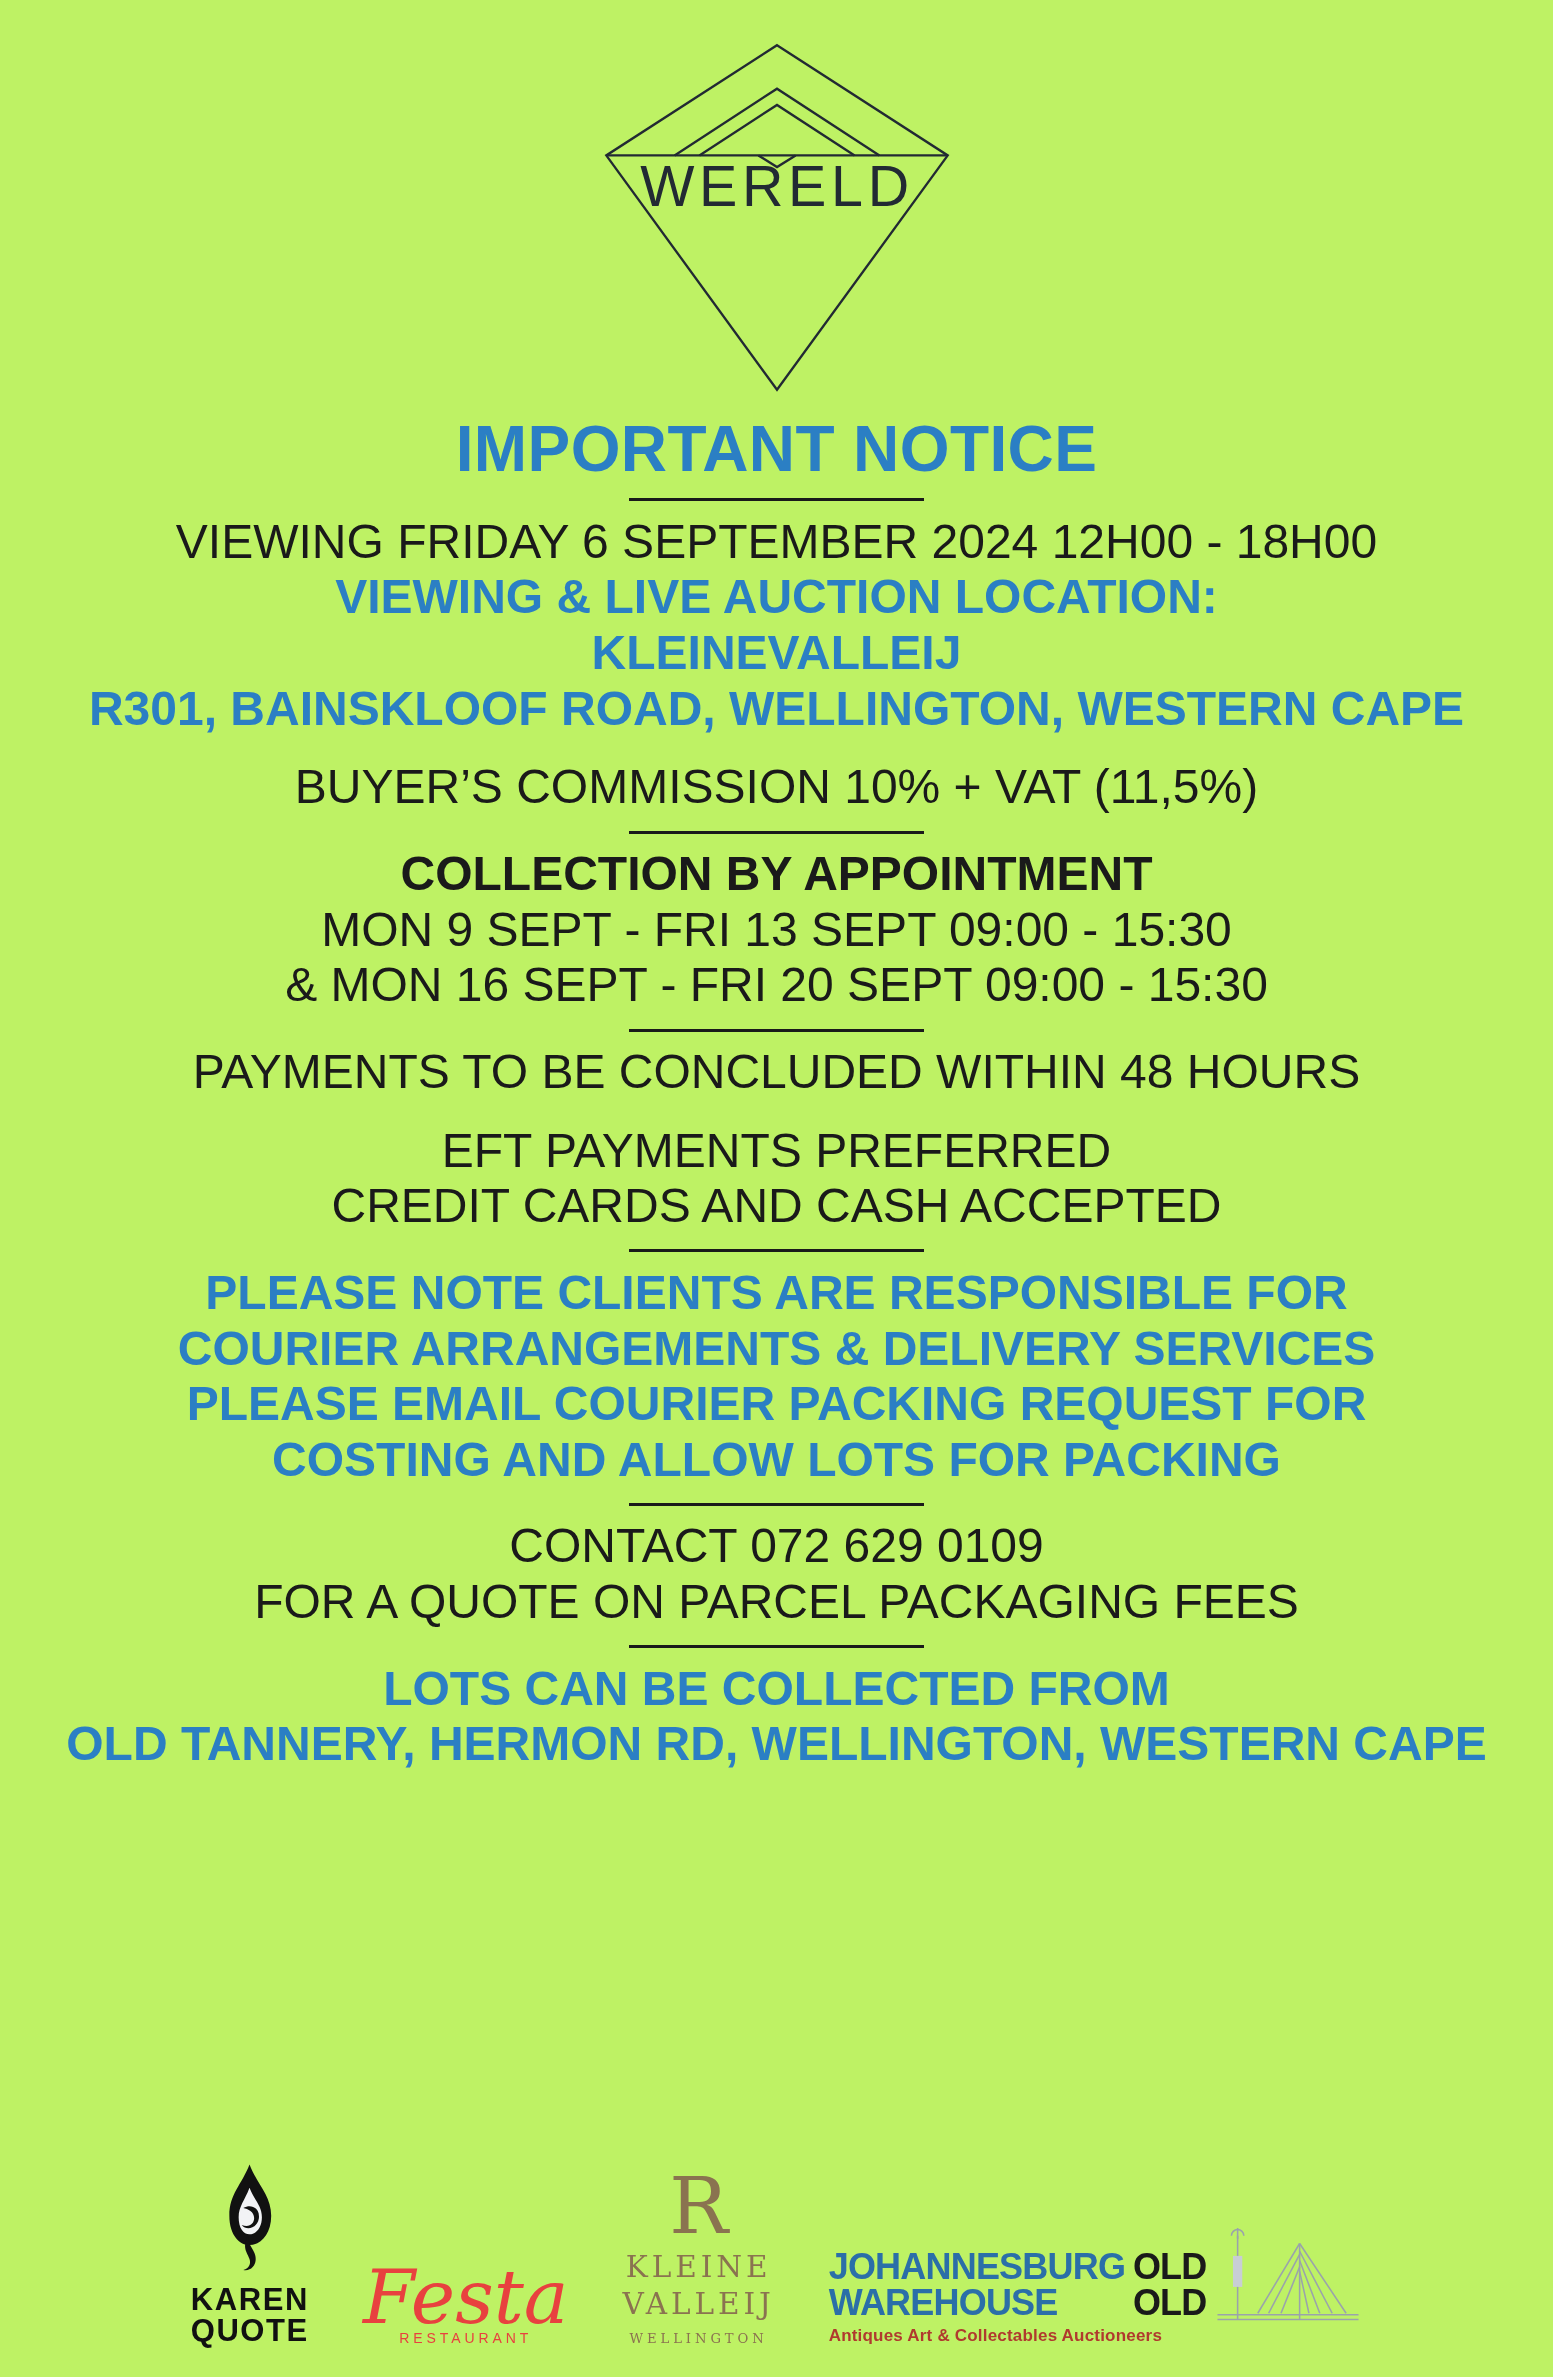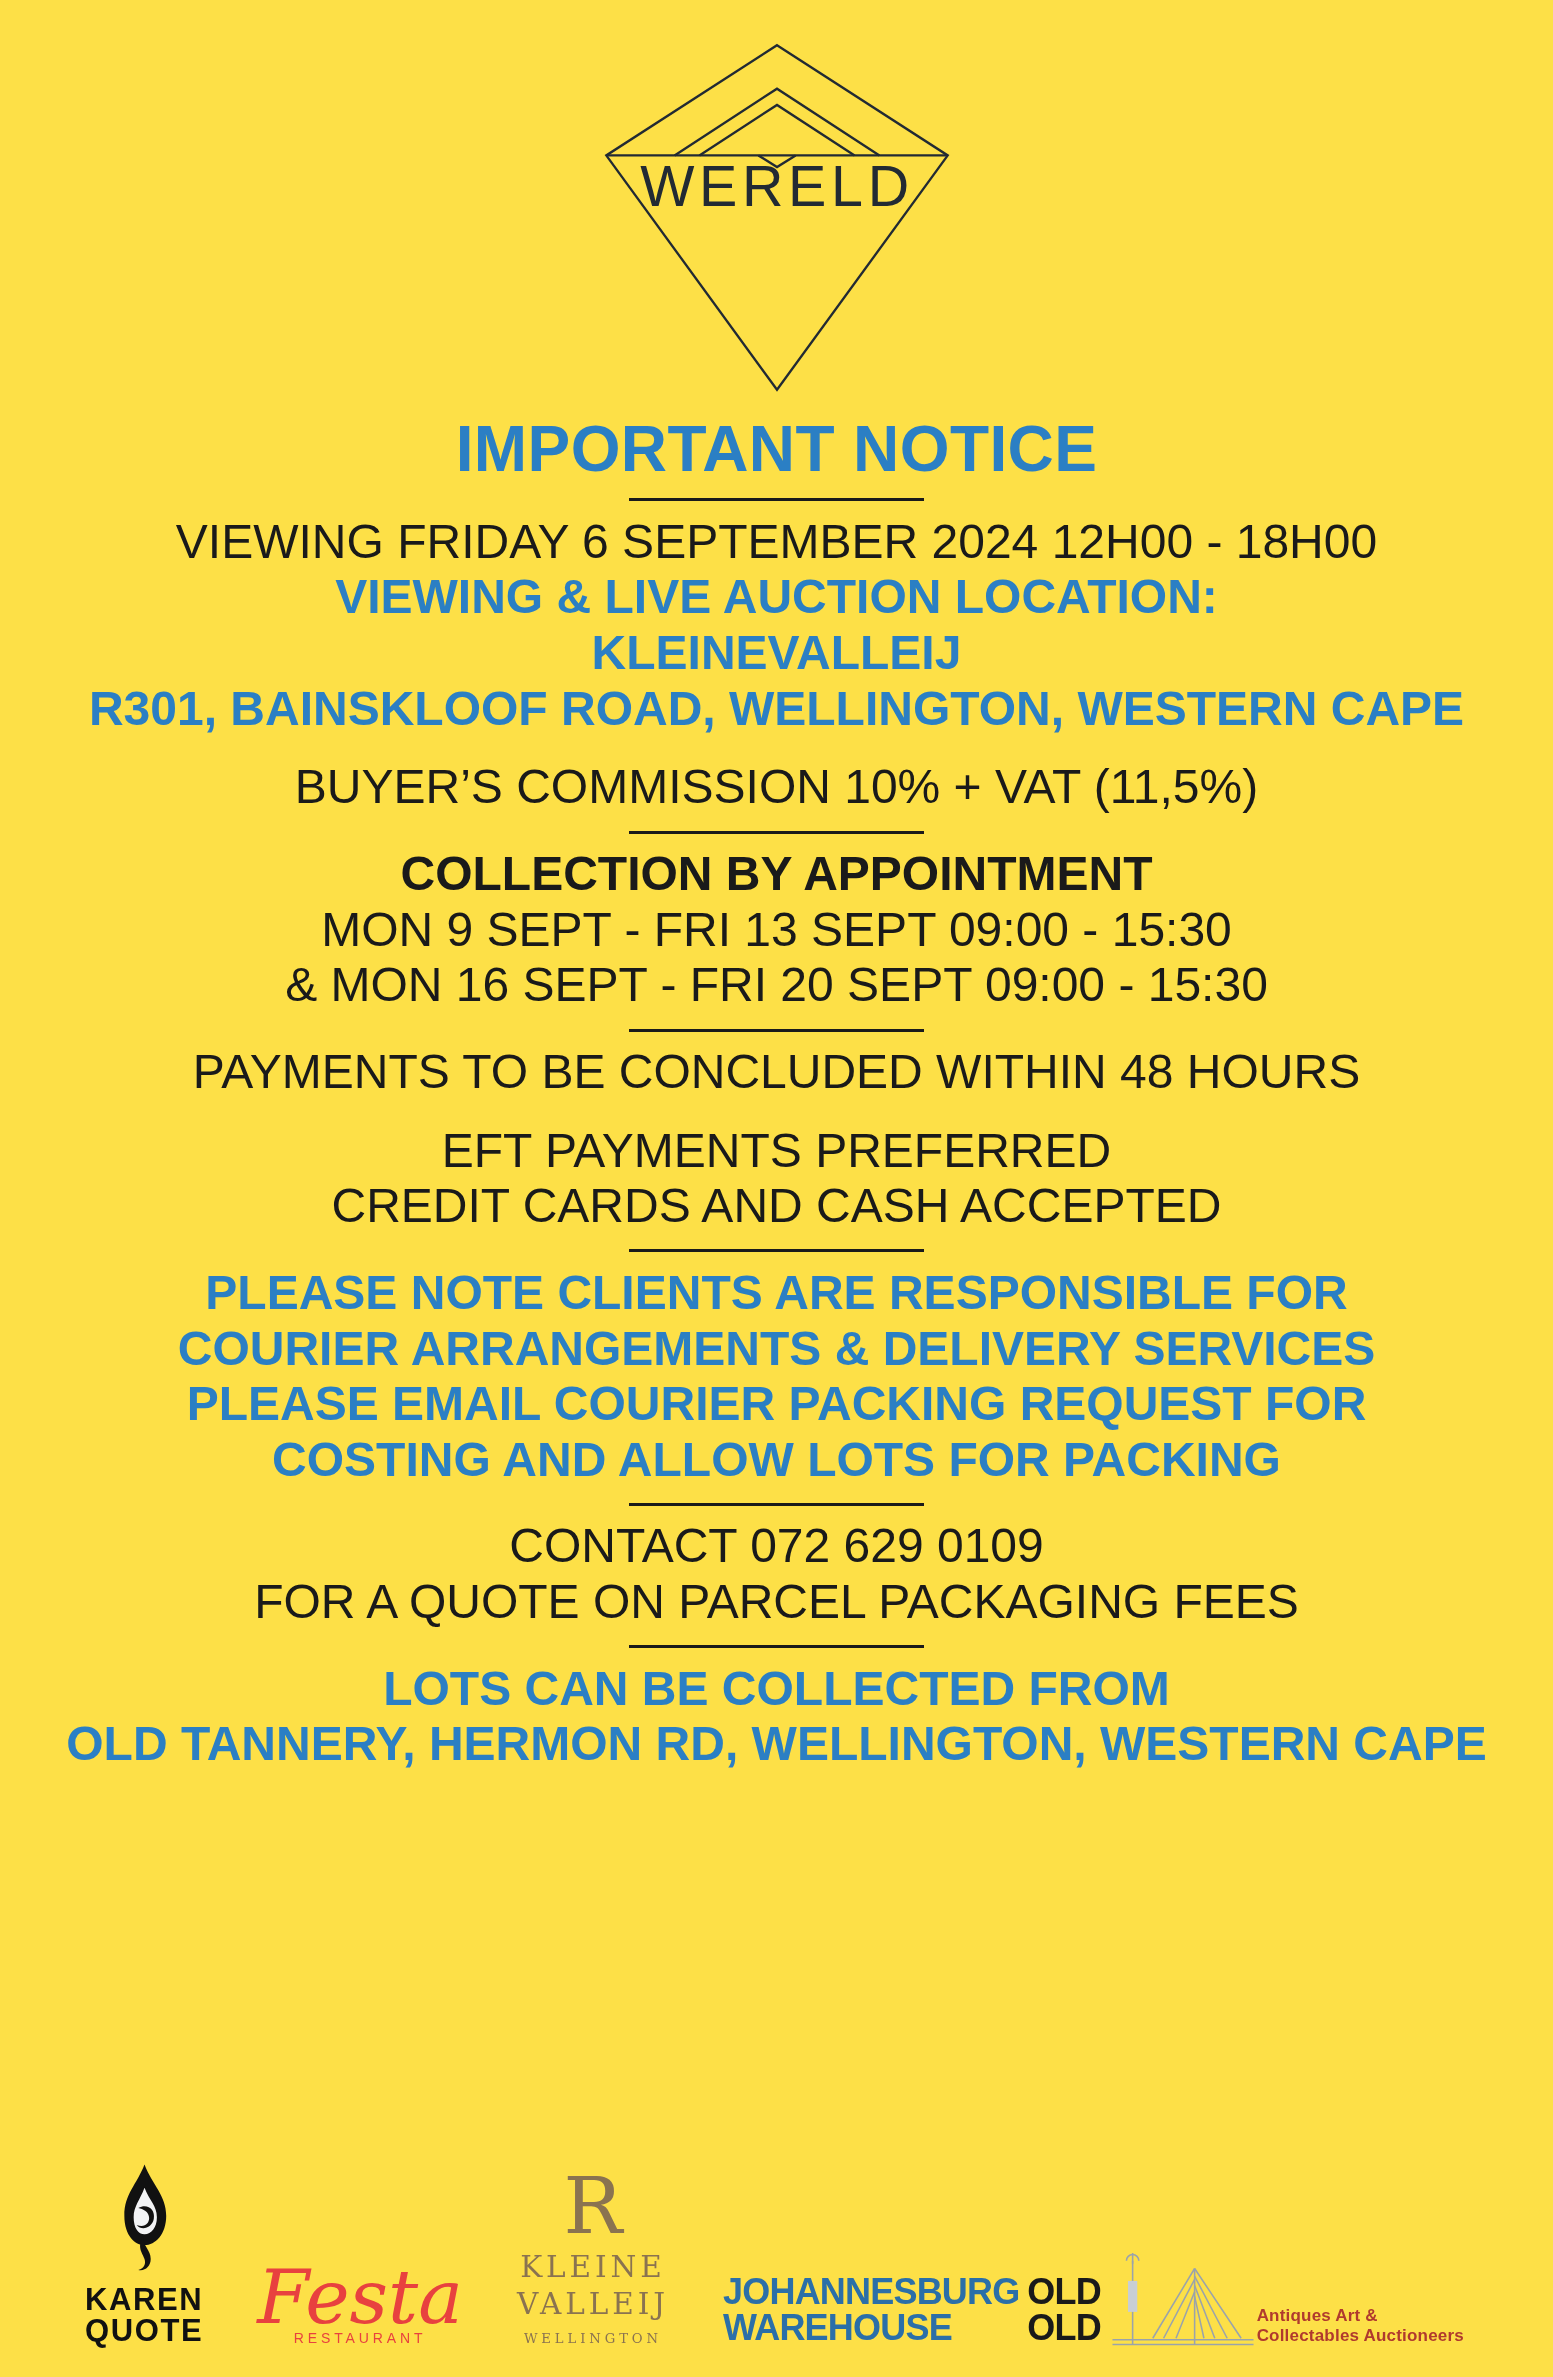--- a/index.html
+++ b/index.html
@@ -11,21 +11,21 @@
     width: 1553px;
     height: 2377px;
     font-family: "Liberation Sans", sans-serif;
     color: #1a1a1a;
     overflow: hidden;
   }
   .page {
     position: relative;
     width: 1553px;
     height: 2377px;
-    background: #fde047;
+    background: #bef264;
     display: flex;
     flex-direction: column;
     align-items: center;
   }
 
   
   .logo-wrap {
     margin-top: 23px;
     width: 404px;
     height: 388px;
@@ -140,21 +140,21 @@
   .kv-name span { display: block; }
   .kv-sub {
     font-family: "DejaVu Serif", serif;
     font-size: 13.2px;
     letter-spacing: 3.9px;
     color: #8a7350;
     margin-top: 7.8px;
   }
 
   
-  .ojw { display: flex; flex-direction: row; align-items: flex-end; }
+  .ojw { display: flex; flex-direction: column; align-items: flex-start; }
   .ojw-top { display: flex; align-items: flex-end; gap: 7.8px; }
   .ojw-left {
     font-size: 36px;
     font-weight: bold;
     color: #2b6fa8;
     line-height: 1.0;
     letter-spacing: -0.8px;
   }
   .ojw-right {
     font-size: 36px;

